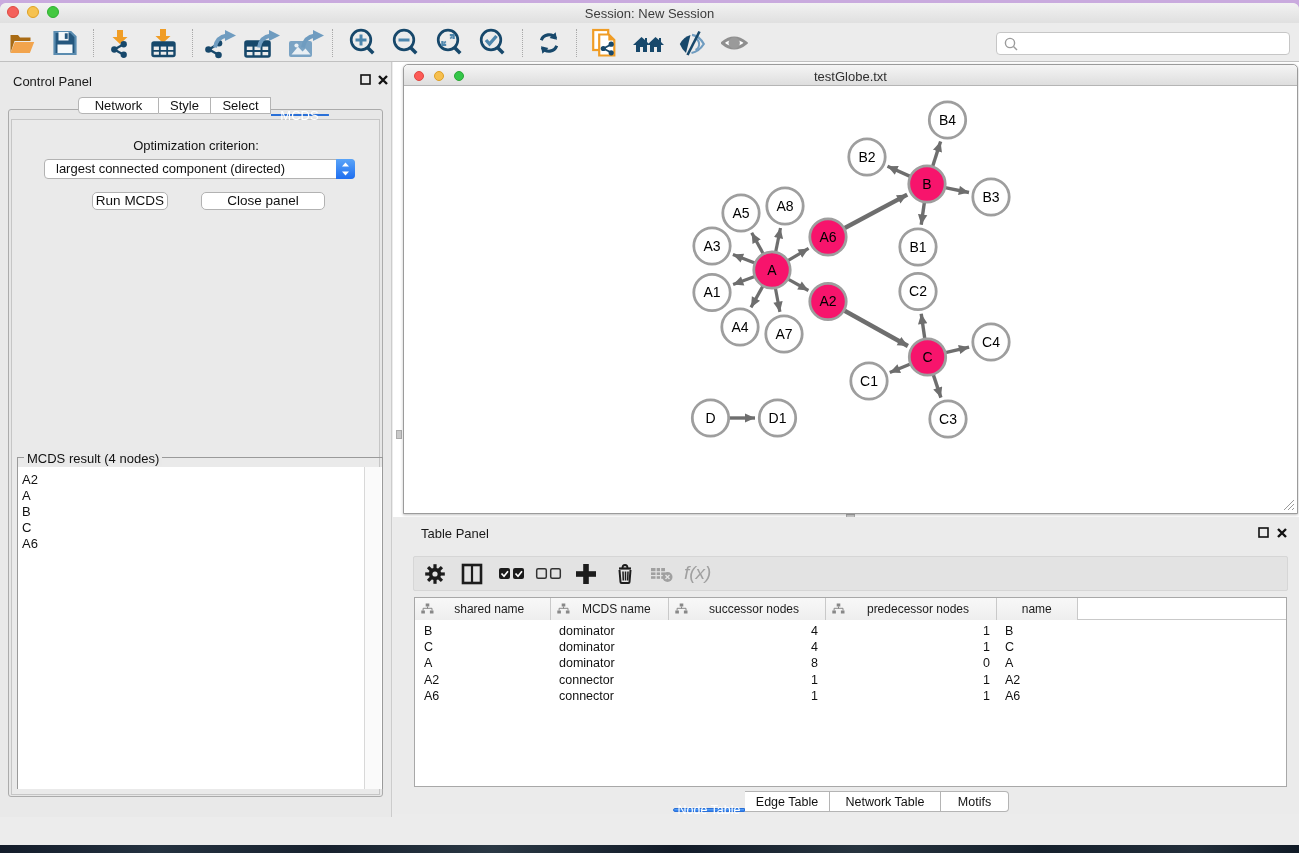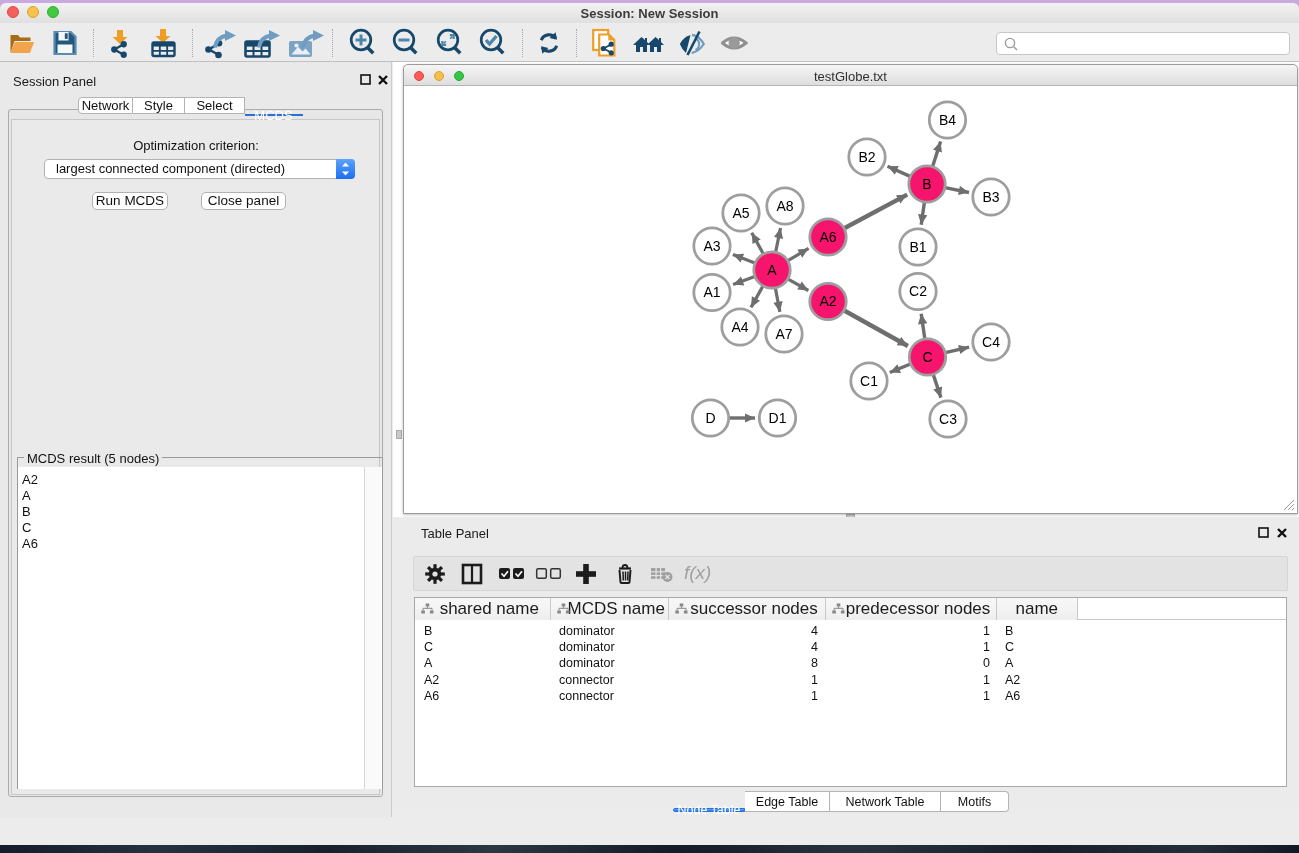--- a/index.html
+++ b/index.html
@@ -3,21 +3,21 @@
 <meta charset="utf-8">
 <style>
 * { margin:0; padding:0; box-sizing:border-box; }
 html,body { width:1299px; height:853px; overflow:hidden; }
 body { font-family:"Liberation Sans", sans-serif; background:#c9aade; position:relative; }
 .abs { position:absolute; }
 #deskbottom { left:0; right:0; top:845px; height:8px;
   background:linear-gradient(90deg,#131c2a,#243240 12%,#17212e 25%,#2a3844 38%,#121b28 52%,#27343f 66%,#15202c 80%,#222e3a 92%,#101a26);
 }
 #appwin { left:0; top:3px; width:1299px; height:843px; background:#ececec; border-radius:6px 6px 0 0; overflow:hidden; }
-#titlebar { left:0; top:0; width:1299px; height:24px; background:linear-gradient(#f2f2f2,#dddddd); border-bottom:1px solid #c3c3c3; border-radius:6px 6px 0 0;font-weight:bold; }
+#titlebar { left:0; top:0; width:1299px; height:24px; background:linear-gradient(#f2f2f2,#dddddd); border-bottom:1px solid #c3c3c3; border-radius:6px 6px 0 0; }
 .tl { position:absolute; width:11px; height:11px; border-radius:50%; top:3px; }
 #titletext { width:100%; text-align:center; top:3px; font-size:13px; color:#3c3c3c; }
 #toolbar { left:0; top:20px; width:1299px; height:39px; background:#ececec; border-bottom:1px solid #c0c0c0; }
 .tsep { position:absolute; top:6px; height:28px; width:0; border-left:1px dotted #a9a9a9; }
 .ticon { position:absolute; top:5px; }
 #searchbox { left:996px; top:9px; width:294px; height:23px; background:#fff; border:1px solid #c6c6c6; border-radius:4px; }
 
 #cpanel { left:0; top:59px; width:392px; height:755px; background:#e9e9e9; border-right:1px solid #cccccc; }
 .paneltitle { font-size:13px; color:#1a1a1a; }
 .tabs { position:absolute; display:flex; height:17px; z-index:3; font-size:13px; }
@@ -40,21 +40,21 @@
 
 #deskpane { left:393px; top:59px; width:906px; height:458px; background:#ffffff; }
 #netwin { left:403px; top:61px; width:895px; height:450px; background:#fff; border:1px solid #9b9b9b; border-radius:5px 5px 0 0; box-shadow:0 1px 3px rgba(0,0,0,0.25);padding-left:16px; }
 #nettitle { left:0; top:0; width:100%; height:21px; background:linear-gradient(#f5f5f5,#dedede); border-bottom:1px solid #b5b5b5; border-radius:5px 5px 0 0; }
 #nettitletext { width:100%; text-align:center; top:4px; font-size:13px; color:#303030; }
 
 #tablepanel { left:393px; top:514px; width:906px; height:297px; background:#ebebeb; }
 #ttoolbar { left:20px; top:39px; width:875px; height:35px; background:#e3e3e3; border:1px solid #d6d6d6; border-radius:2px; }
 #ttable { left:21px; top:80px; width:873px; height:190px; background:#fff; border:1px solid #a8a8a8; }
 #thead { left:0; top:0; width:100%; height:22px; border-bottom:1px solid #c9c9c9; }
-.hcell { position:absolute; top:0; height:22px; background:linear-gradient(#f8f8f8,#eeeeee); border-right:1px solid #c9c9c9; font-size:17px; color:#1c1c1c; text-align:center; line-height:22px; }
+.hcell { position:absolute; top:0; height:22px; background:linear-gradient(#f8f8f8,#eeeeee); border-right:1px solid #c9c9c9; font-size:12px; color:#1c1c1c; text-align:center; line-height:22px; }
 .trow { position:absolute; font-size:12.5px; color:#111; height:16px; line-height:16px; }
 .bottomtabs { left:280px; top:274px; display:flex; height:21px; font-size:12.5px; }
 
 #statusbar { left:0; top:811px; width:1299px; height:33px; background:#ececec; border-top:1px solid #bdbdbd; }
 #memorybtn { position:absolute; right:10px; top:9px; width:74px; height:21px; background:linear-gradient(#ffffff,#f2f2f2); border:1px solid #b9b9b9; border-radius:4px; font-size:12px; color:#111; }
 #listbtn { position:absolute; left:9px; top:10px; width:28px; height:19px; background:linear-gradient(#ffffff,#f0f0f0); border:1px solid #ababab; border-radius:3px; }
 text { font-family:"Liberation Sans", sans-serif; }
 </style>
 </head>
 <body>
@@ -195,44 +195,44 @@
         <circle cx="13.2" cy="15" r="5.7" fill="#9a9a9a"></circle>
       </svg>
     <div id="searchbox" class="abs">
         <svg width="18" height="18" style="position:absolute;left:6px;top:3px">
           <circle cx="7" cy="7" r="4.6" fill="none" stroke="#9b9b9b" stroke-width="1.4"></circle>
           <line x1="10.5" y1="10.5" x2="14" y2="14" stroke="#9b9b9b" stroke-width="1.4"></line>
         </svg>
       </div>
   </div>
   <div id="cpanel" class="abs">
-    <div class="abs paneltitle" style="left:13px;top:12px;">Session Panel</div>
+    <div class="abs paneltitle" style="left:13px;top:12px;">Control Panel</div>
     <svg class="abs" style="left:360px;top:12px" width="12" height="12">
         <rect x="1" y="1" width="9" height="9" fill="none" stroke="#111" stroke-width="1.6"></rect>
       </svg>
     <svg class="abs" style="left:377px;top:12px" width="12" height="12">
         <path d="M2,2 L10,10 M10,2 L2,10" stroke="#111" stroke-width="2.4"></path>
       </svg>
     <div class="tabs" style="left:78px;top:35px;">
-<div class="tab first" style="width:55px">Network</div>
+<div class="tab first" style="width:81px">Network</div>
 <div class="tab" style="width:52px">Style</div>
 <div class="tab" style="width:60px">Select</div>
 <div class="tab last sel" style="width:58px">MCDS</div>
 </div>
     <div id="tabpanebox" class="abs"></div>
     <div id="mcdspane" class="abs"></div>
     <div id="combo" class="abs">largest connected component (directed)<div id="combobtn"><svg width="19" height="20">
             <path d="M9.5,3.5 L13,7.5 L6,7.5 z" fill="#fff"></path>
             <path d="M9.5,16.5 L13,12.5 L6,12.5 z" fill="#fff"></path>
           </svg></div></div>
     <div id="optlabel" class="abs">Optimization criterion:</div>
     <div class="btn" style="left:92px;top:130px;width:76px;">Run MCDS</div>
-    <div class="btn" style="left:201px;top:130px;width:85px;">Close panel</div>
+    <div class="btn" style="left:201px;top:130px;width:124px;">Close panel</div>
     <div id="grpbox" class="abs"></div>
-    <div id="grplabel" class="abs">MCDS result (5 nodes)</div>
+    <div id="grplabel" class="abs">MCDS result (4 nodes)</div>
     <div id="mcdslist" class="abs">
         <div>A2</div>
         <div>A</div>
         <div>B</div>
         <div>C</div>
         <div>A6</div>
       </div>
     <div id="listscroll" class="abs"></div>
   </div>
   <div id="deskpane" class="abs"></div>

